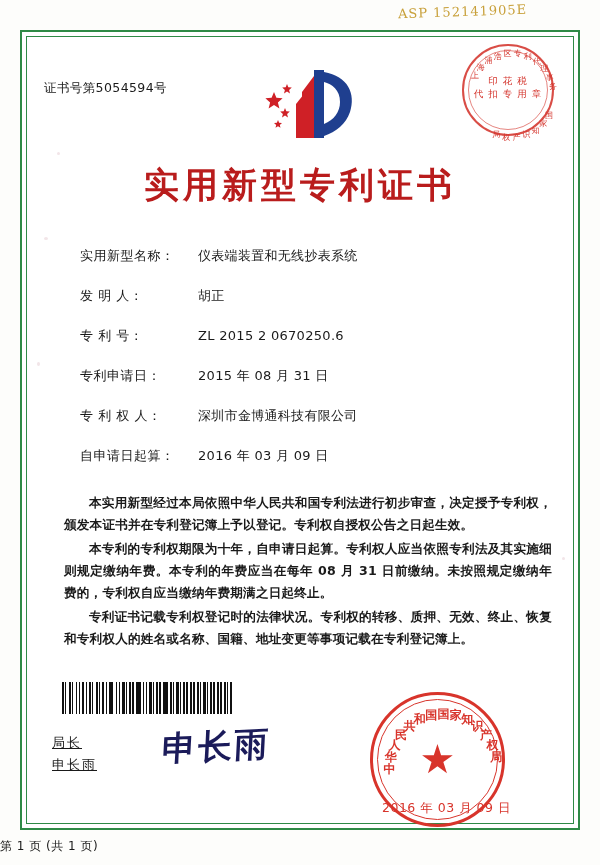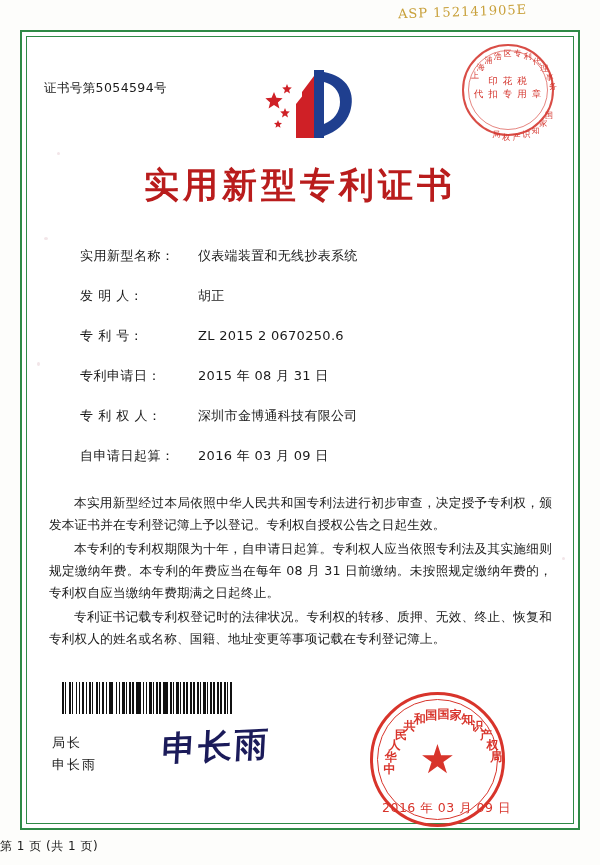--- a/index.html
+++ b/index.html
@@ -171,22 +171,23 @@
     position: absolute;
     top: 460px;
     left: 26px;
     right: 26px;
     font-size: 12.6px;
     line-height: 22px;
     text-align: justify;
     letter-spacing: .2px;
   }
   .body-text p {
-    margin: 0 0 2px 1px;
+    margin: 0 0 2px 16px;
     text-indent: 25px;
+    font-weight: bold;
   }
 
   
   .barcode {
     position: absolute;
     top: 650px;
     left: 40px;
     width: 170px;
     height: 32px;
     background-image: repeating-linear-gradient(
@@ -199,20 +200,21 @@
   }
 
   
   .sig-block {
     position: absolute;
     top: 700px;
     left: 30px;
     font-size: 13px;
     line-height: 22px;
     letter-spacing: 2px;
+    text-decoration: underline;
   }
   .sig-hand {
     position: absolute;
     top: 692px;
     left: 140px;
     font-family: "DejaVu Serif", serif;
     font-size: 34px;
     font-weight: bold;
     color: #1b1b5a;
     letter-spacing: 2px;

